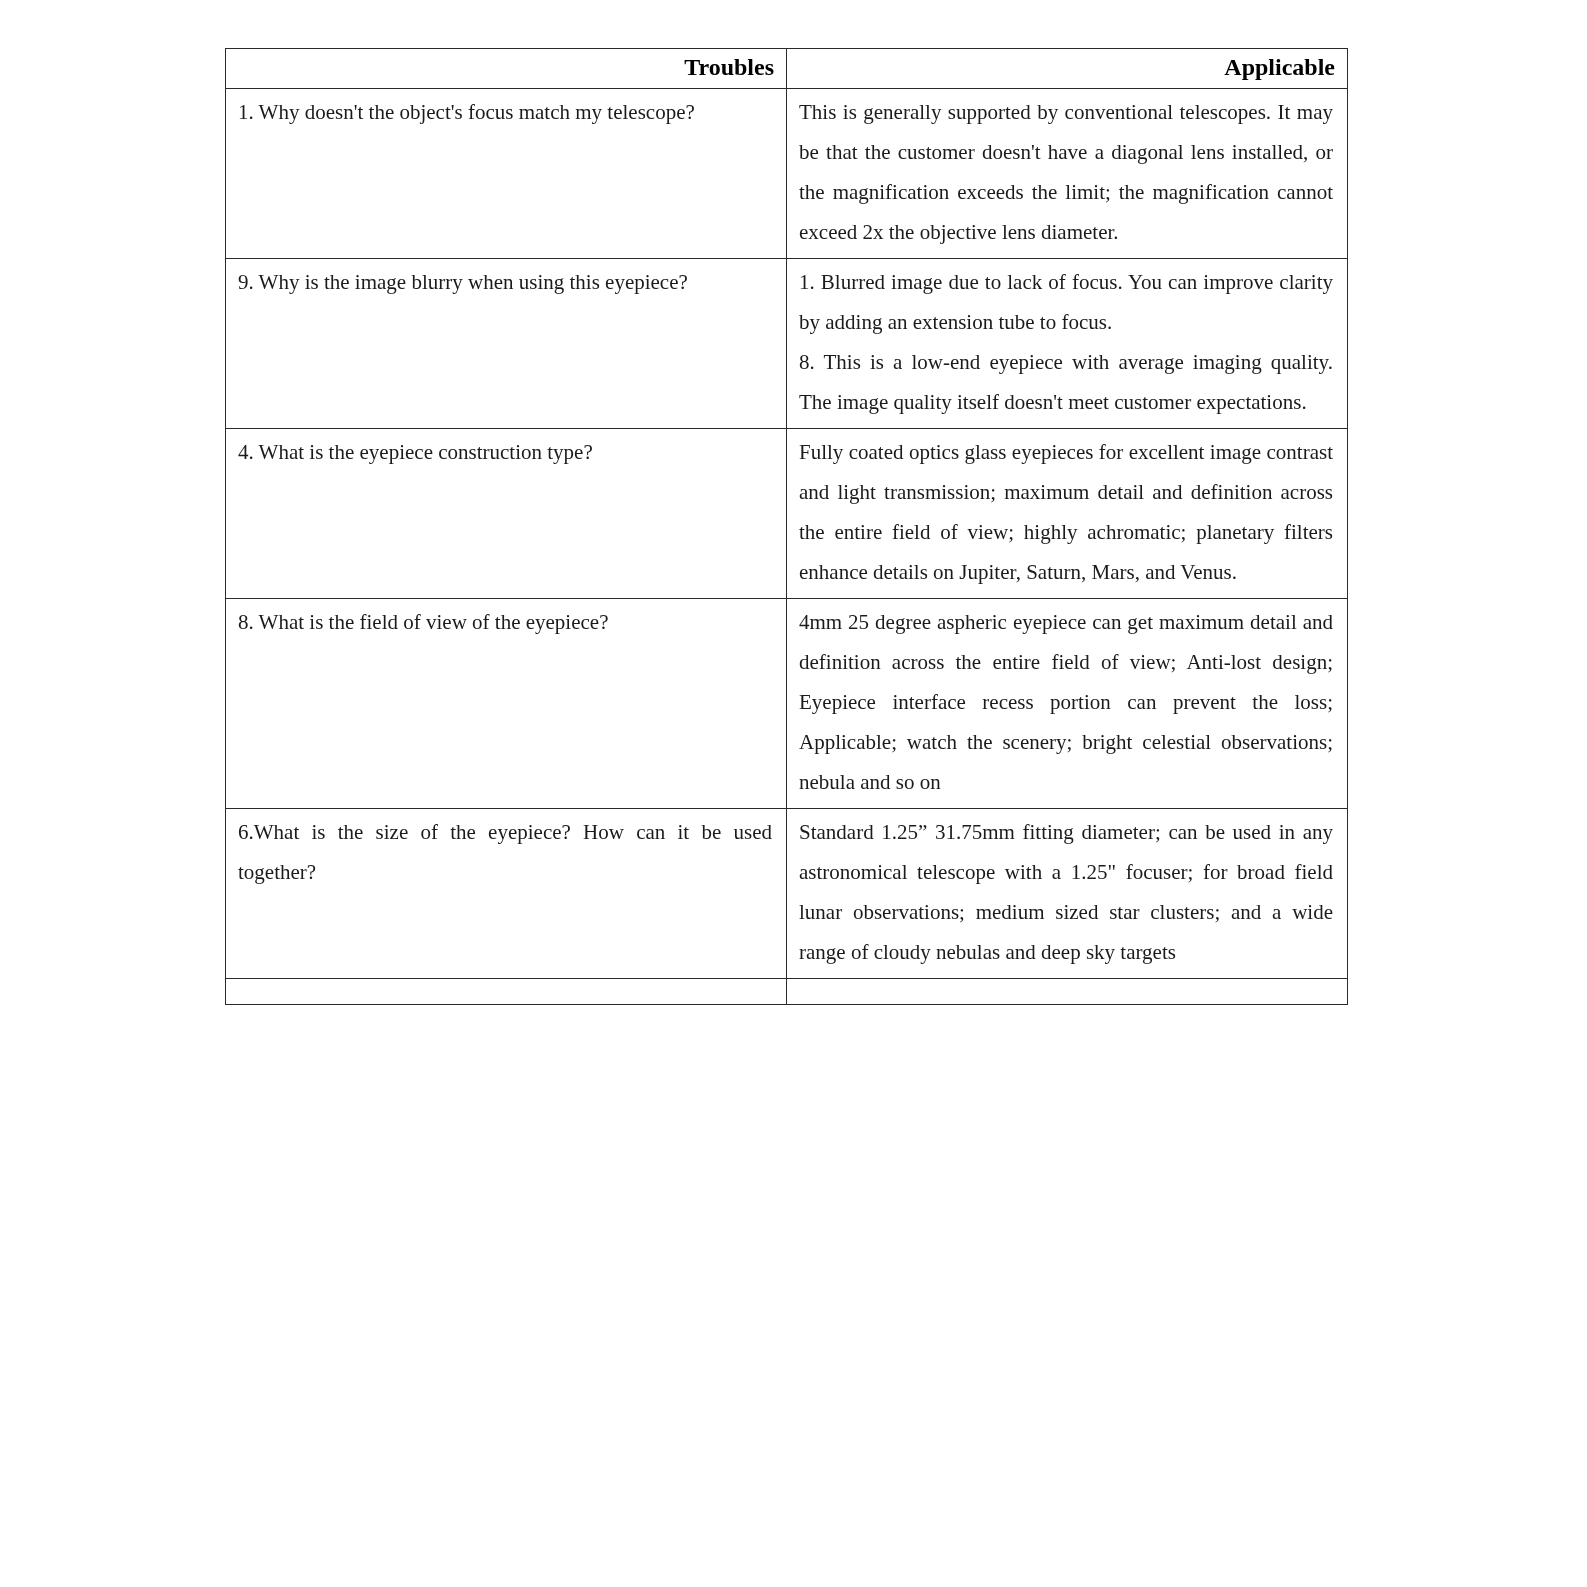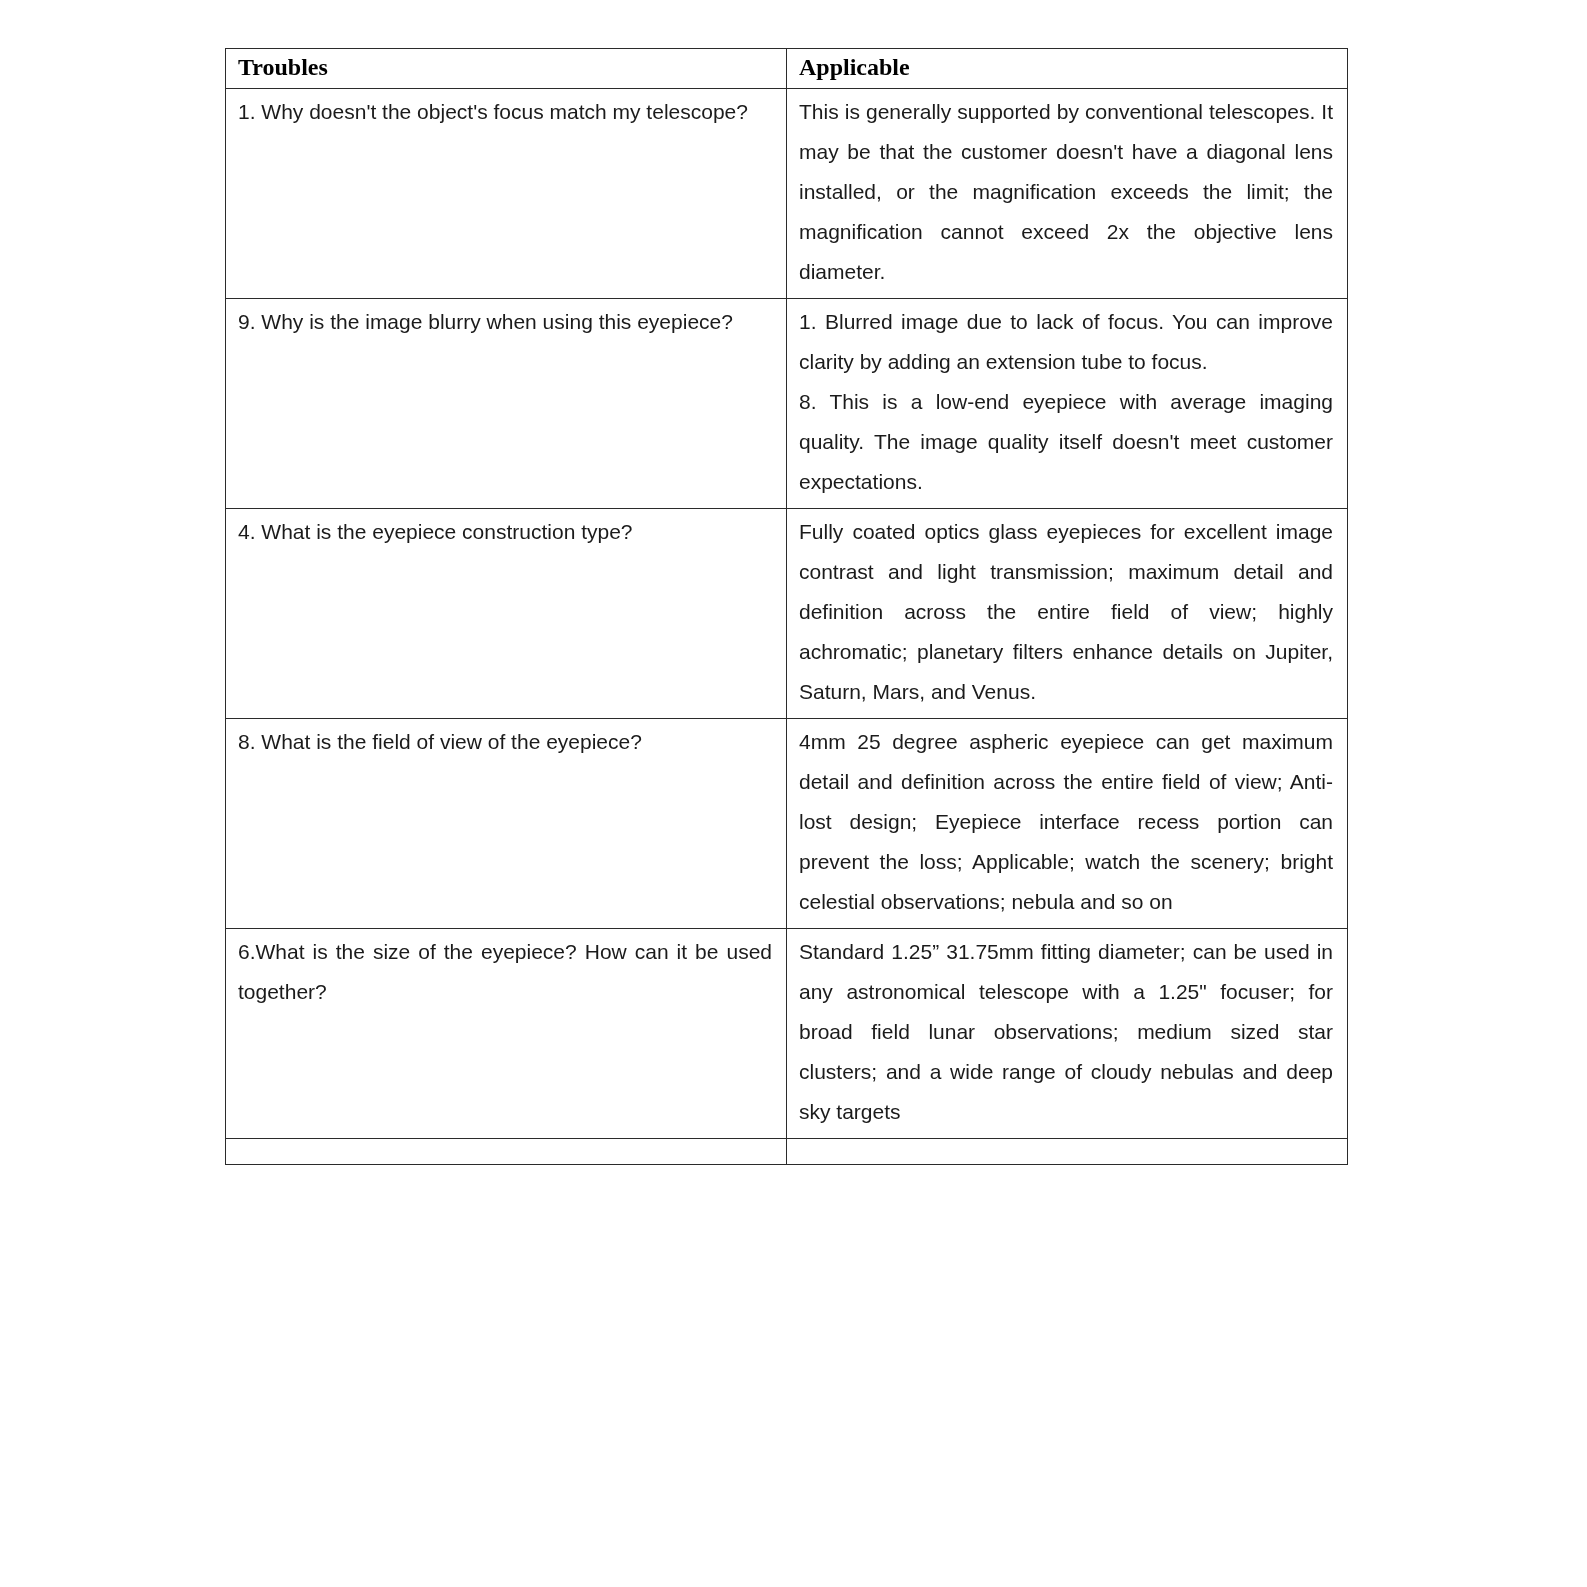--- a/index.html
+++ b/index.html
@@ -41,26 +41,26 @@
   table.ts-table td {
     border: 1px solid #2b2b2b;
     vertical-align: top;
     box-sizing: border-box;
   }
   table.ts-table th {
     font-family: "Liberation Serif", serif;
     font-weight: bold;
     font-size: 24px;
     color: #000000;
-    text-align: left;
+    text-align: right;
     padding: 5px 12px 5px 12px;
     height: 40px;
   }
   table.ts-table td {
-    font-family: Liberation Sans, sans-serif;
+    font-family: Liberation Serif, serif;
     font-size: 21px;
     line-height: 40px;
     text-align: justify;
     text-justify: inter-word;
     padding: 3px 14px 6px 12px;
     white-space: pre-line;
     color: #1b1b1b;
   }
   td.trouble-cell {
     text-align: justify;

